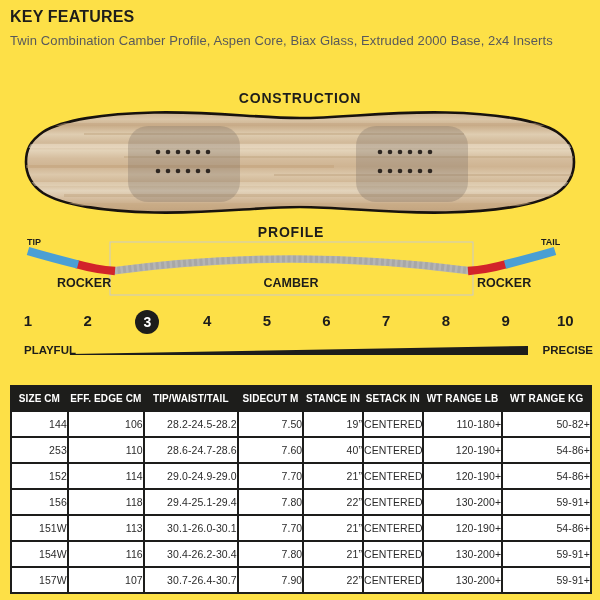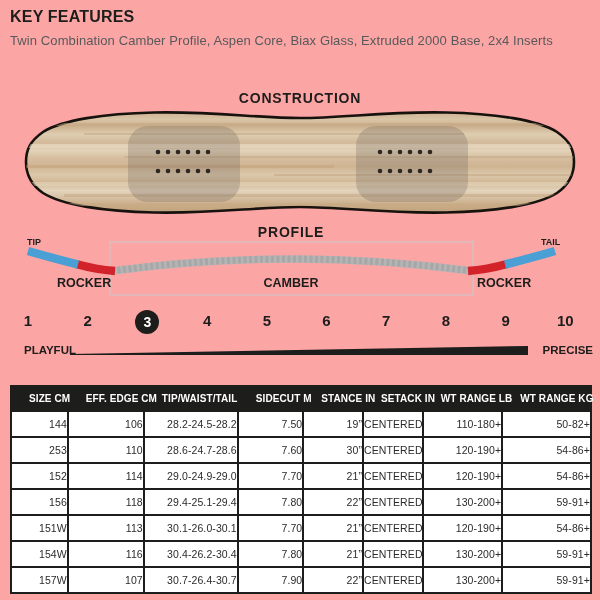--- a/index.html
+++ b/index.html
@@ -1,21 +1,21 @@
 <!DOCTYPE html>
 <html style="--black: #1d1d1b; --red: #d2232a; --blue: #4a9fd4; --camber-gray: #b5b5b5; --wood-tan: #d8c3a4;"><head>
 <meta charset="utf-8">
 <style>
   :root{
     --black:#1d1d1b; --red:#d2232a; --blue:#4a9fd4;
     --camber:#b5b5b5; --gray-text:#58595b; --rect-line:#c9c9c9;
   }
   *{margin:0;padding:0;box-sizing:border-box;}
   body{background:#fff;font-family:"Liberation Sans","DejaVu Sans",sans-serif;}
-  .page{position:relative;width:600px;height:600px;background:#fca5a5;overflow:hidden;}
+  .page{position:relative;width:600px;height:600px;background:#fde047;overflow:hidden;}
 
   
   .kf-title{position:absolute;left:10px;top:8px;font-size:16px;font-weight:bold;
     color:var(--black);letter-spacing:.2px;}
   .kf-desc{position:absolute;left:10px;top:33px;font-size:13px;color:var(--gray-text);
     letter-spacing:.1px;}
 
   
   .sec-title{position:absolute;width:100%;text-align:center;font-size:14px;font-weight:bold;
     color:var(--black);letter-spacing:.8px;}
@@ -45,21 +45,21 @@
     color:var(--black);}
   .scale-labels-right{position:absolute;right:7px;top:36px;font-size:11.5px;font-weight:bold;
     color:var(--black);}
   .scale-wedge{position:absolute;left:70px;top:38px;width:458px;height:9px;
     background:var(--black);clip-path:polygon(0 90%,100% 0,100% 100%,0 100%);}
 
   
   table{position:absolute;left:10px;top:385px;width:582px;border-collapse:collapse;
     table-layout:fixed;}
   th{background:var(--black);color:#fff;font-size:10px;font-weight:bold;height:25px;
-    text-align:center;border:2px solid var(--black);padding:0 17px;white-space:nowrap;
+    text-align:center;border:2px solid var(--black);padding:0 1px;white-space:nowrap;
     letter-spacing:.1px;}
   td{height:26px;font-size:10.5px;color:#2b2b2b;text-align:right;
     border:2px solid var(--black);background:#fff;white-space:nowrap;letter-spacing:.1px;}
 </style>
 </head>
 <body>
 
 <div class="page">
 
   <div class="kf-title">KEY FEATURES</div>
@@ -212,21 +212,21 @@
           <td>19”</td>
           <td>CENTERED</td>
           <td>110-180+</td>
           <td>50-82+</td>
         </tr>
         <tr>
           <td>253</td>
           <td>110</td>
           <td>28.6-24.7-28.6</td>
           <td>7.60</td>
-          <td>30”</td>
+          <td>40”</td>
           <td>CENTERED</td>
           <td>120-190+</td>
           <td>54-86+</td>
         </tr>
         <tr>
           <td>152</td>
           <td>114</td>
           <td>29.0-24.9-29.0</td>
           <td>7.70</td>
           <td>21”</td>

